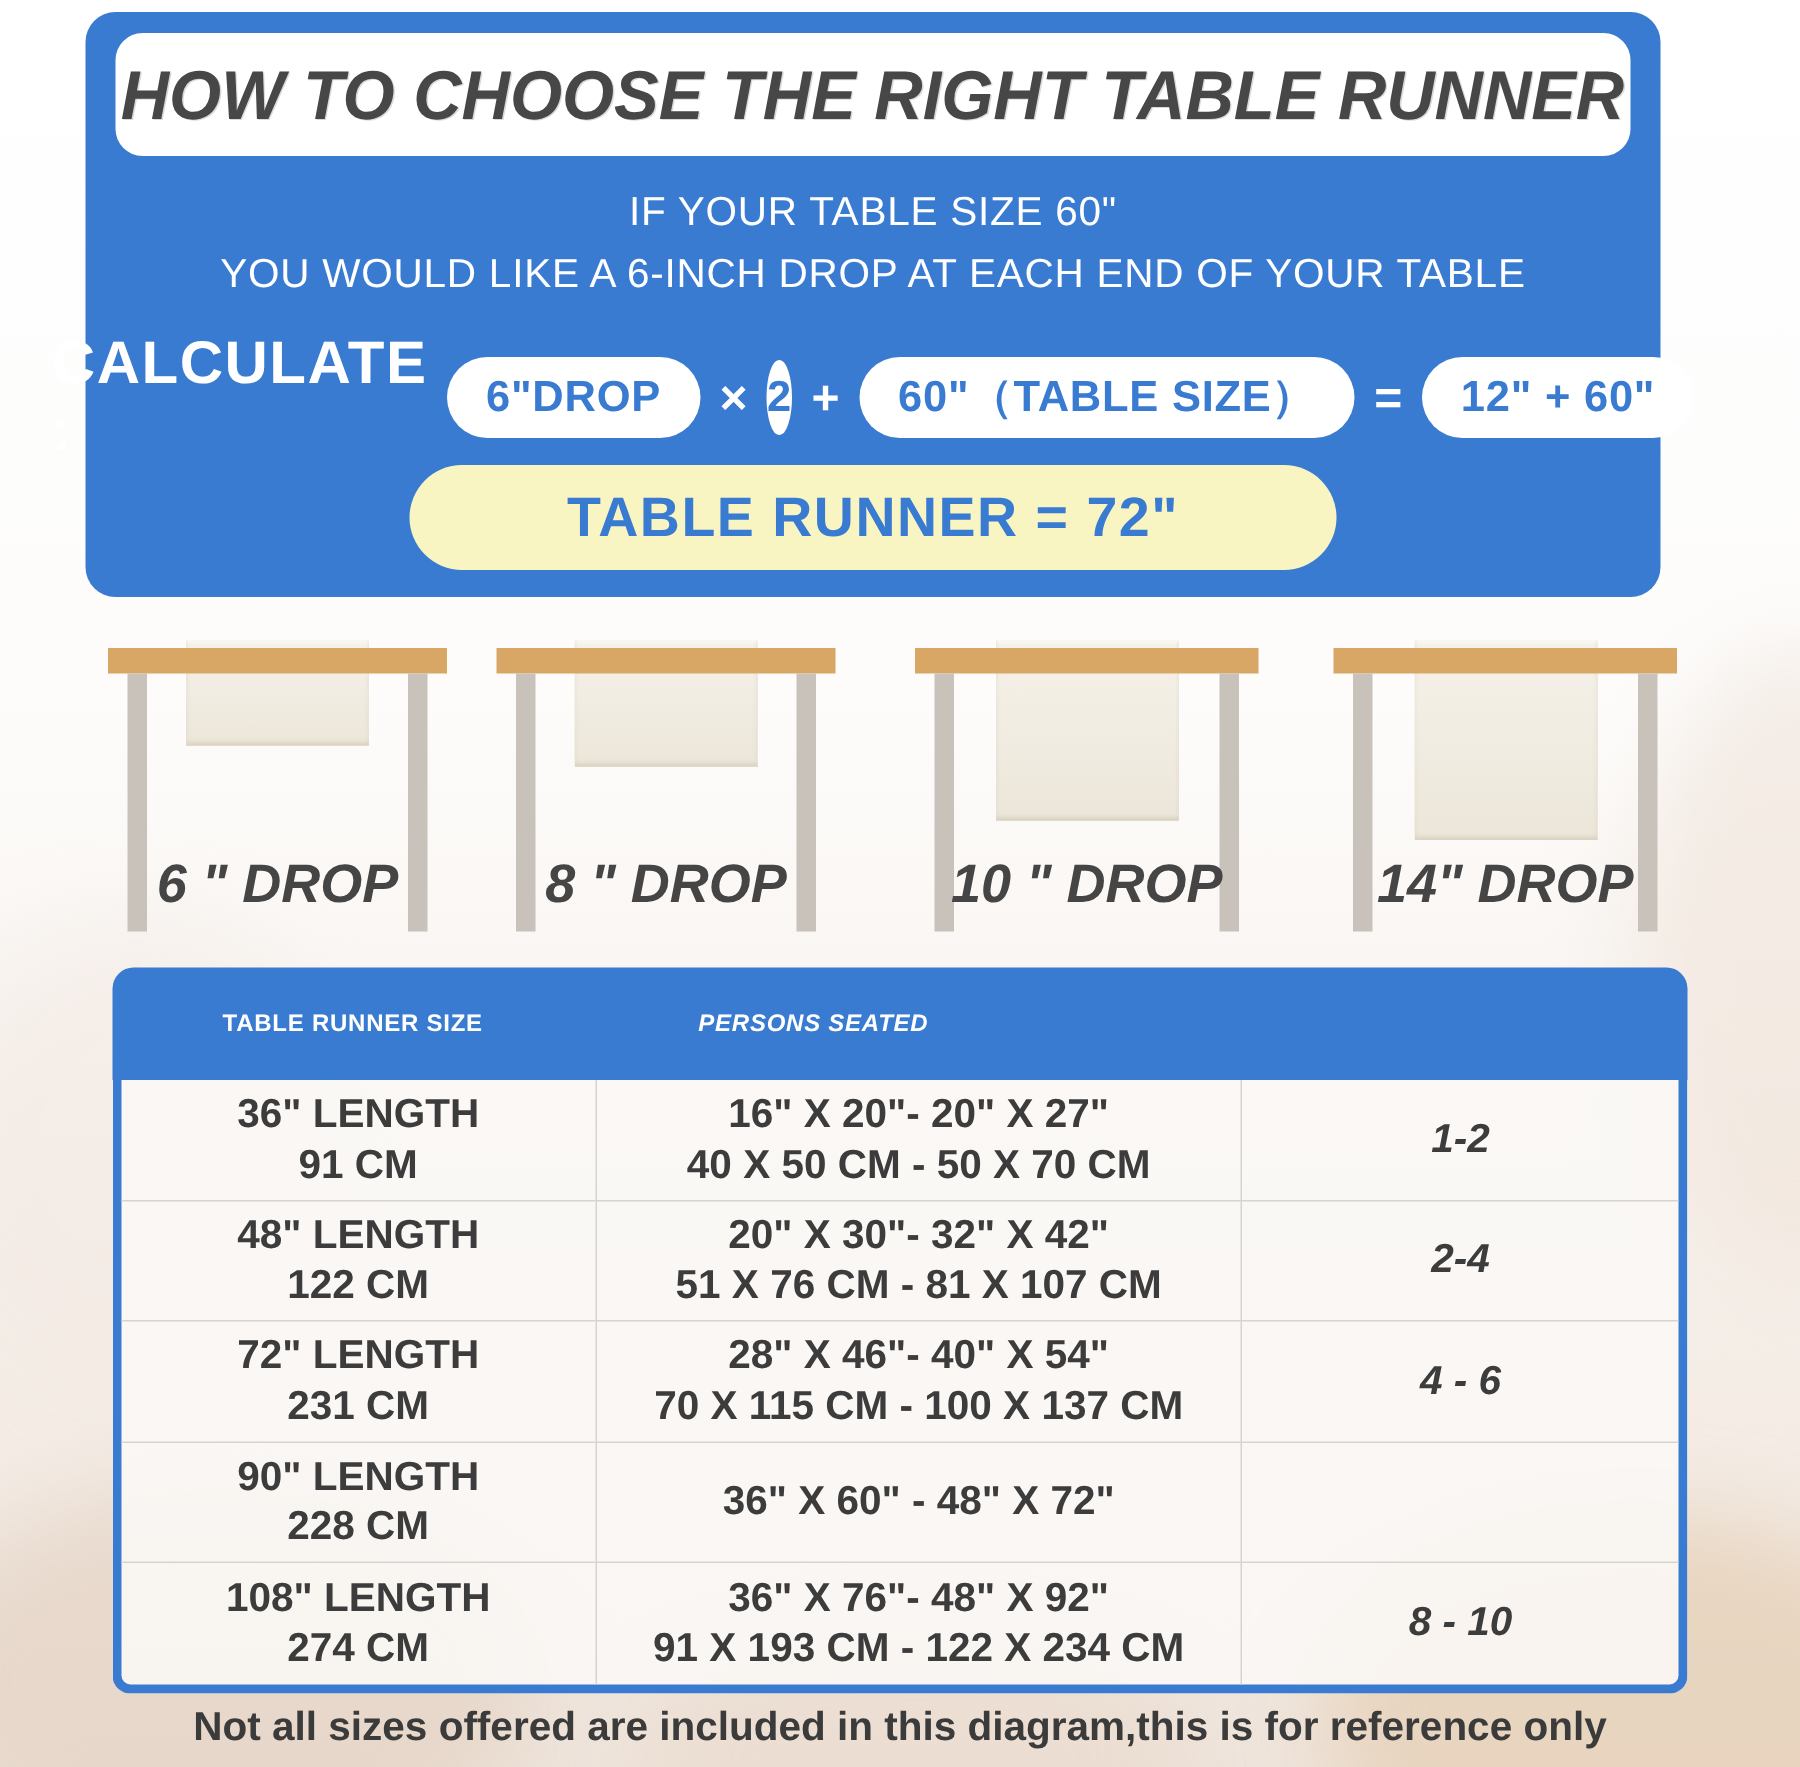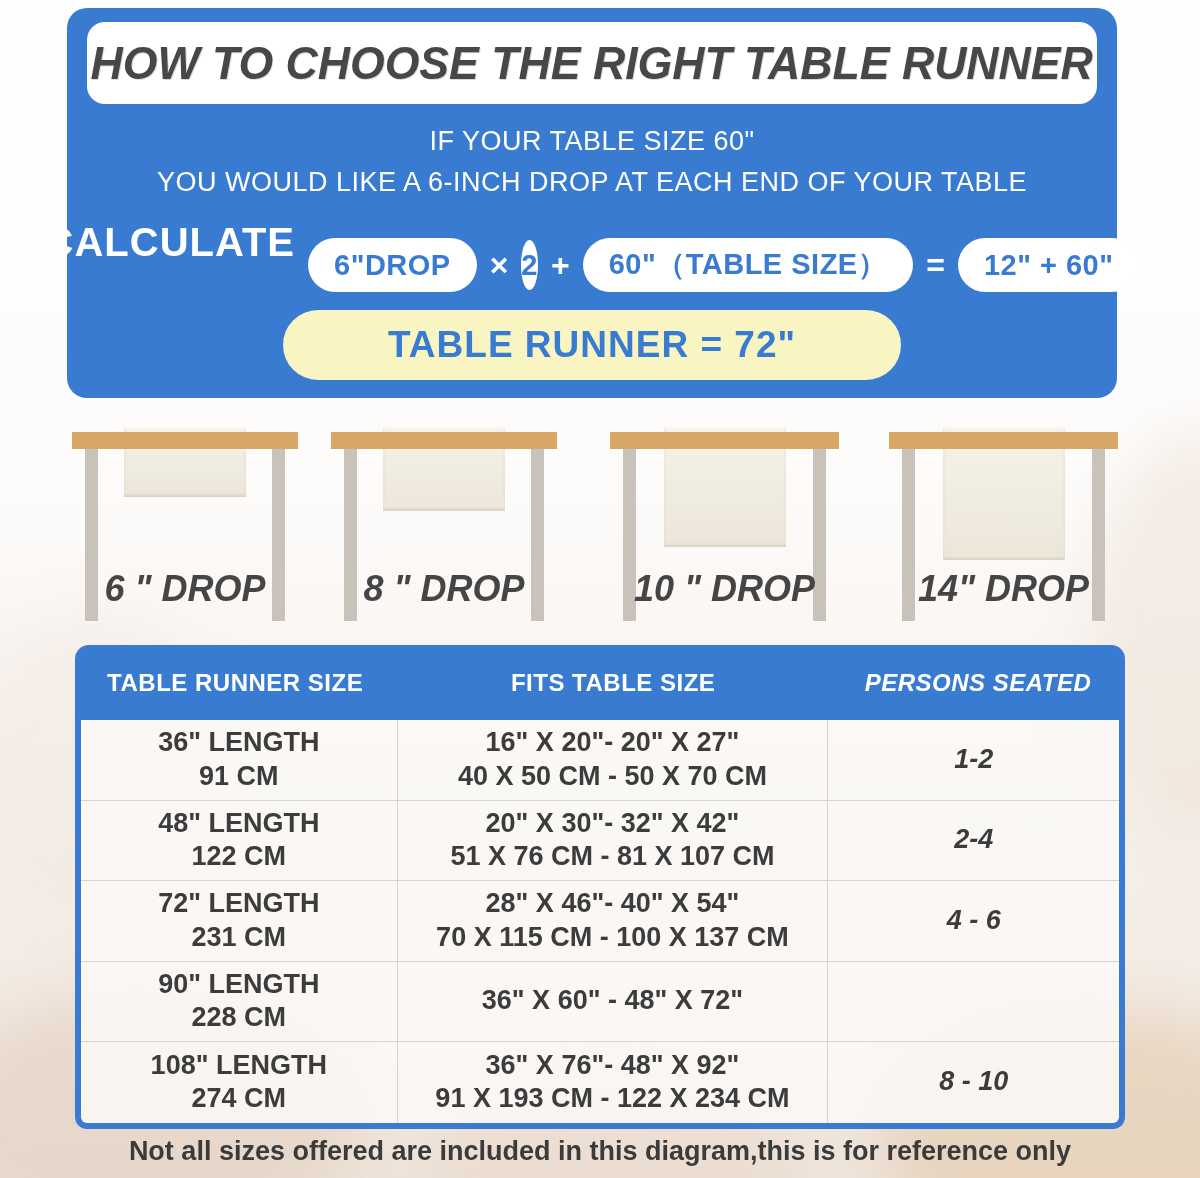--- a/index.html
+++ b/index.html
@@ -14,21 +14,21 @@
   .b1 { left: -60px; top: 990px; width: 420px; height: 260px; background: rgba(224,204,188,0.55); }
   .b2 { left: 880px; top: 1010px; width: 420px; height: 260px; background: rgba(226,199,168,0.55); }
   .b3 { left: 1090px; top: 430px; width: 220px; height: 420px; background: rgba(238,226,216,0.6); }
   .b4 { left: 420px; top: 1080px; width: 380px; height: 180px; background: rgba(229,211,196,0.4); }
   .b5 { left: -40px; top: 620px; width: 260px; height: 300px; background: rgba(241,232,226,0.5); }
 
   .content { position: relative; z-index: 1; width: 1200px; height: 1178px; }
 
   
   .hero {
-    position: absolute; left: 67px; top: 8px; width: 1050px; height: 390px;
+    position: absolute; left: 57px; top: 8px; width: 1050px; height: 390px;
     background: #3A7BD2; border-radius: 20px;
   }
   .title-box {
     margin: 14px 20px 0; height: 82px; background: #ffffff; border-radius: 18px;
     display: flex; align-items: center; justify-content: center;
   }
   .title-box h1 {
     font-size: 46px; font-weight: bold; font-style: italic; color: #474747;
     letter-spacing: 0px; white-space: nowrap; transform: scaleX(0.97);
     text-shadow: 1px 1px 0 rgba(0,0,0,0.15);
@@ -78,21 +78,21 @@
     position: absolute; left: 0; right: 0; top: 136px; text-align: center;
     font-size: 36px; font-weight: bold; font-style: italic; color: #454545; white-space: nowrap;
   }
 
   
   .chart { position: absolute; left: 75px; top: 645px; width: 1050px; }
   .chart-head {
     height: 75px; background: #3A7BD2; border-radius: 14px 14px 0 0;
     display: flex; align-items: center;
   }
-  .hcell { color: #ffffff; font-size: 24px; font-weight: bold; text-align: center; letter-spacing: 0.5px; }
+  .hcell { color: #ffffff; font-size: 16px; font-weight: bold; text-align: center; letter-spacing: 0.5px; }
   .c1 { width: 30.5%; } .c2 { width: 41.5%; } .c3 { width: 28%; font-style: italic; }
   .chart-body {
     border: 6px solid #3A7BD2; border-top: none; border-radius: 0 0 12px 12px;
     background: rgba(250,248,246,0.88);
   }
   .trow { display: flex; height: 80.5px; border-bottom: 1px solid #D8D3CE; }
   .trow:last-child { border-bottom: none; }
   .cell {
     display: flex; flex-direction: column; align-items: center; justify-content: center;
     font-size: 27px; font-weight: bold; color: #3C3C3C; line-height: 1.25; text-align: center;
@@ -161,21 +161,20 @@
       <div class="tabletop"></div>
       <div class="leg left"></div>
       <div class="leg right"></div>
       <figcaption>14" DROP</figcaption>
     </figure>
   </section>
 
   <section class="chart">
     <header class="chart-head">
       <div class="hcell c1">TABLE RUNNER SIZE</div>
-      <div class="hcell c2">FITS TABLE SIZE</div>
       <div class="hcell c3">PERSONS SEATED</div>
     </header>
     <div class="chart-body">
 
       <div class="trow">
         <div class="cell c1">
           <div>36" LENGTH</div>
           <div>91 CM</div>
         </div>
         <div class="cell c2">

